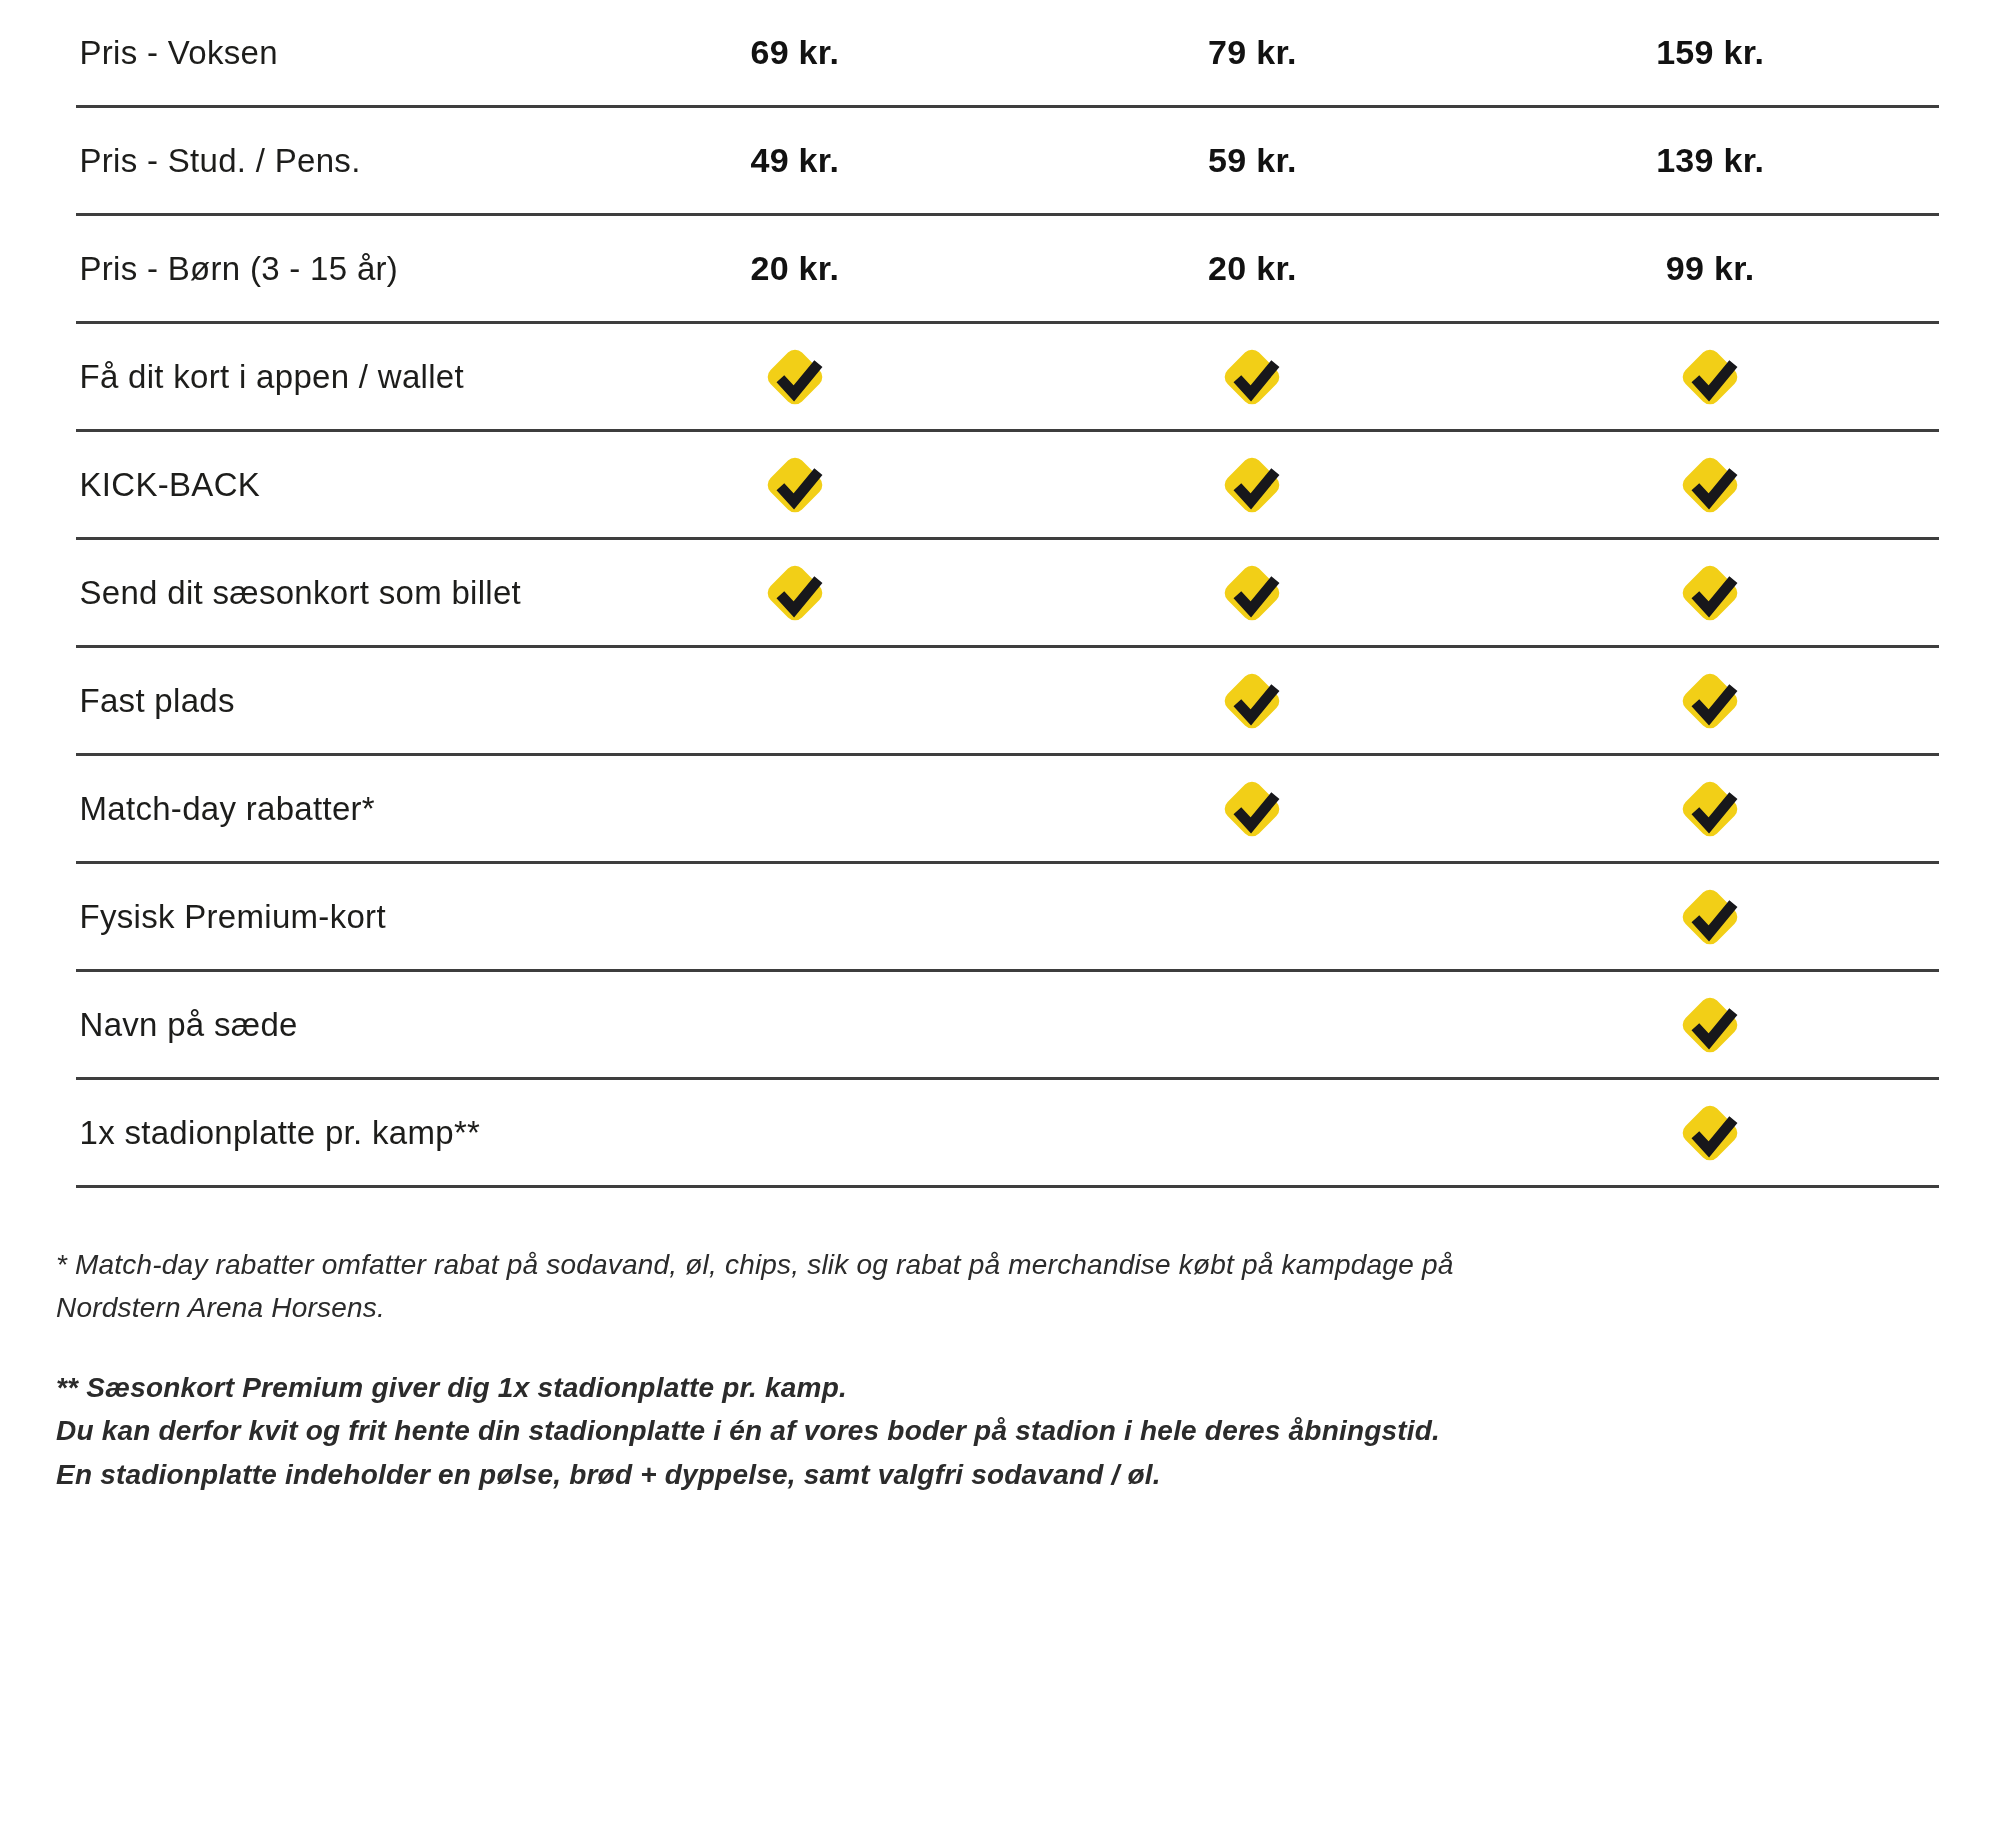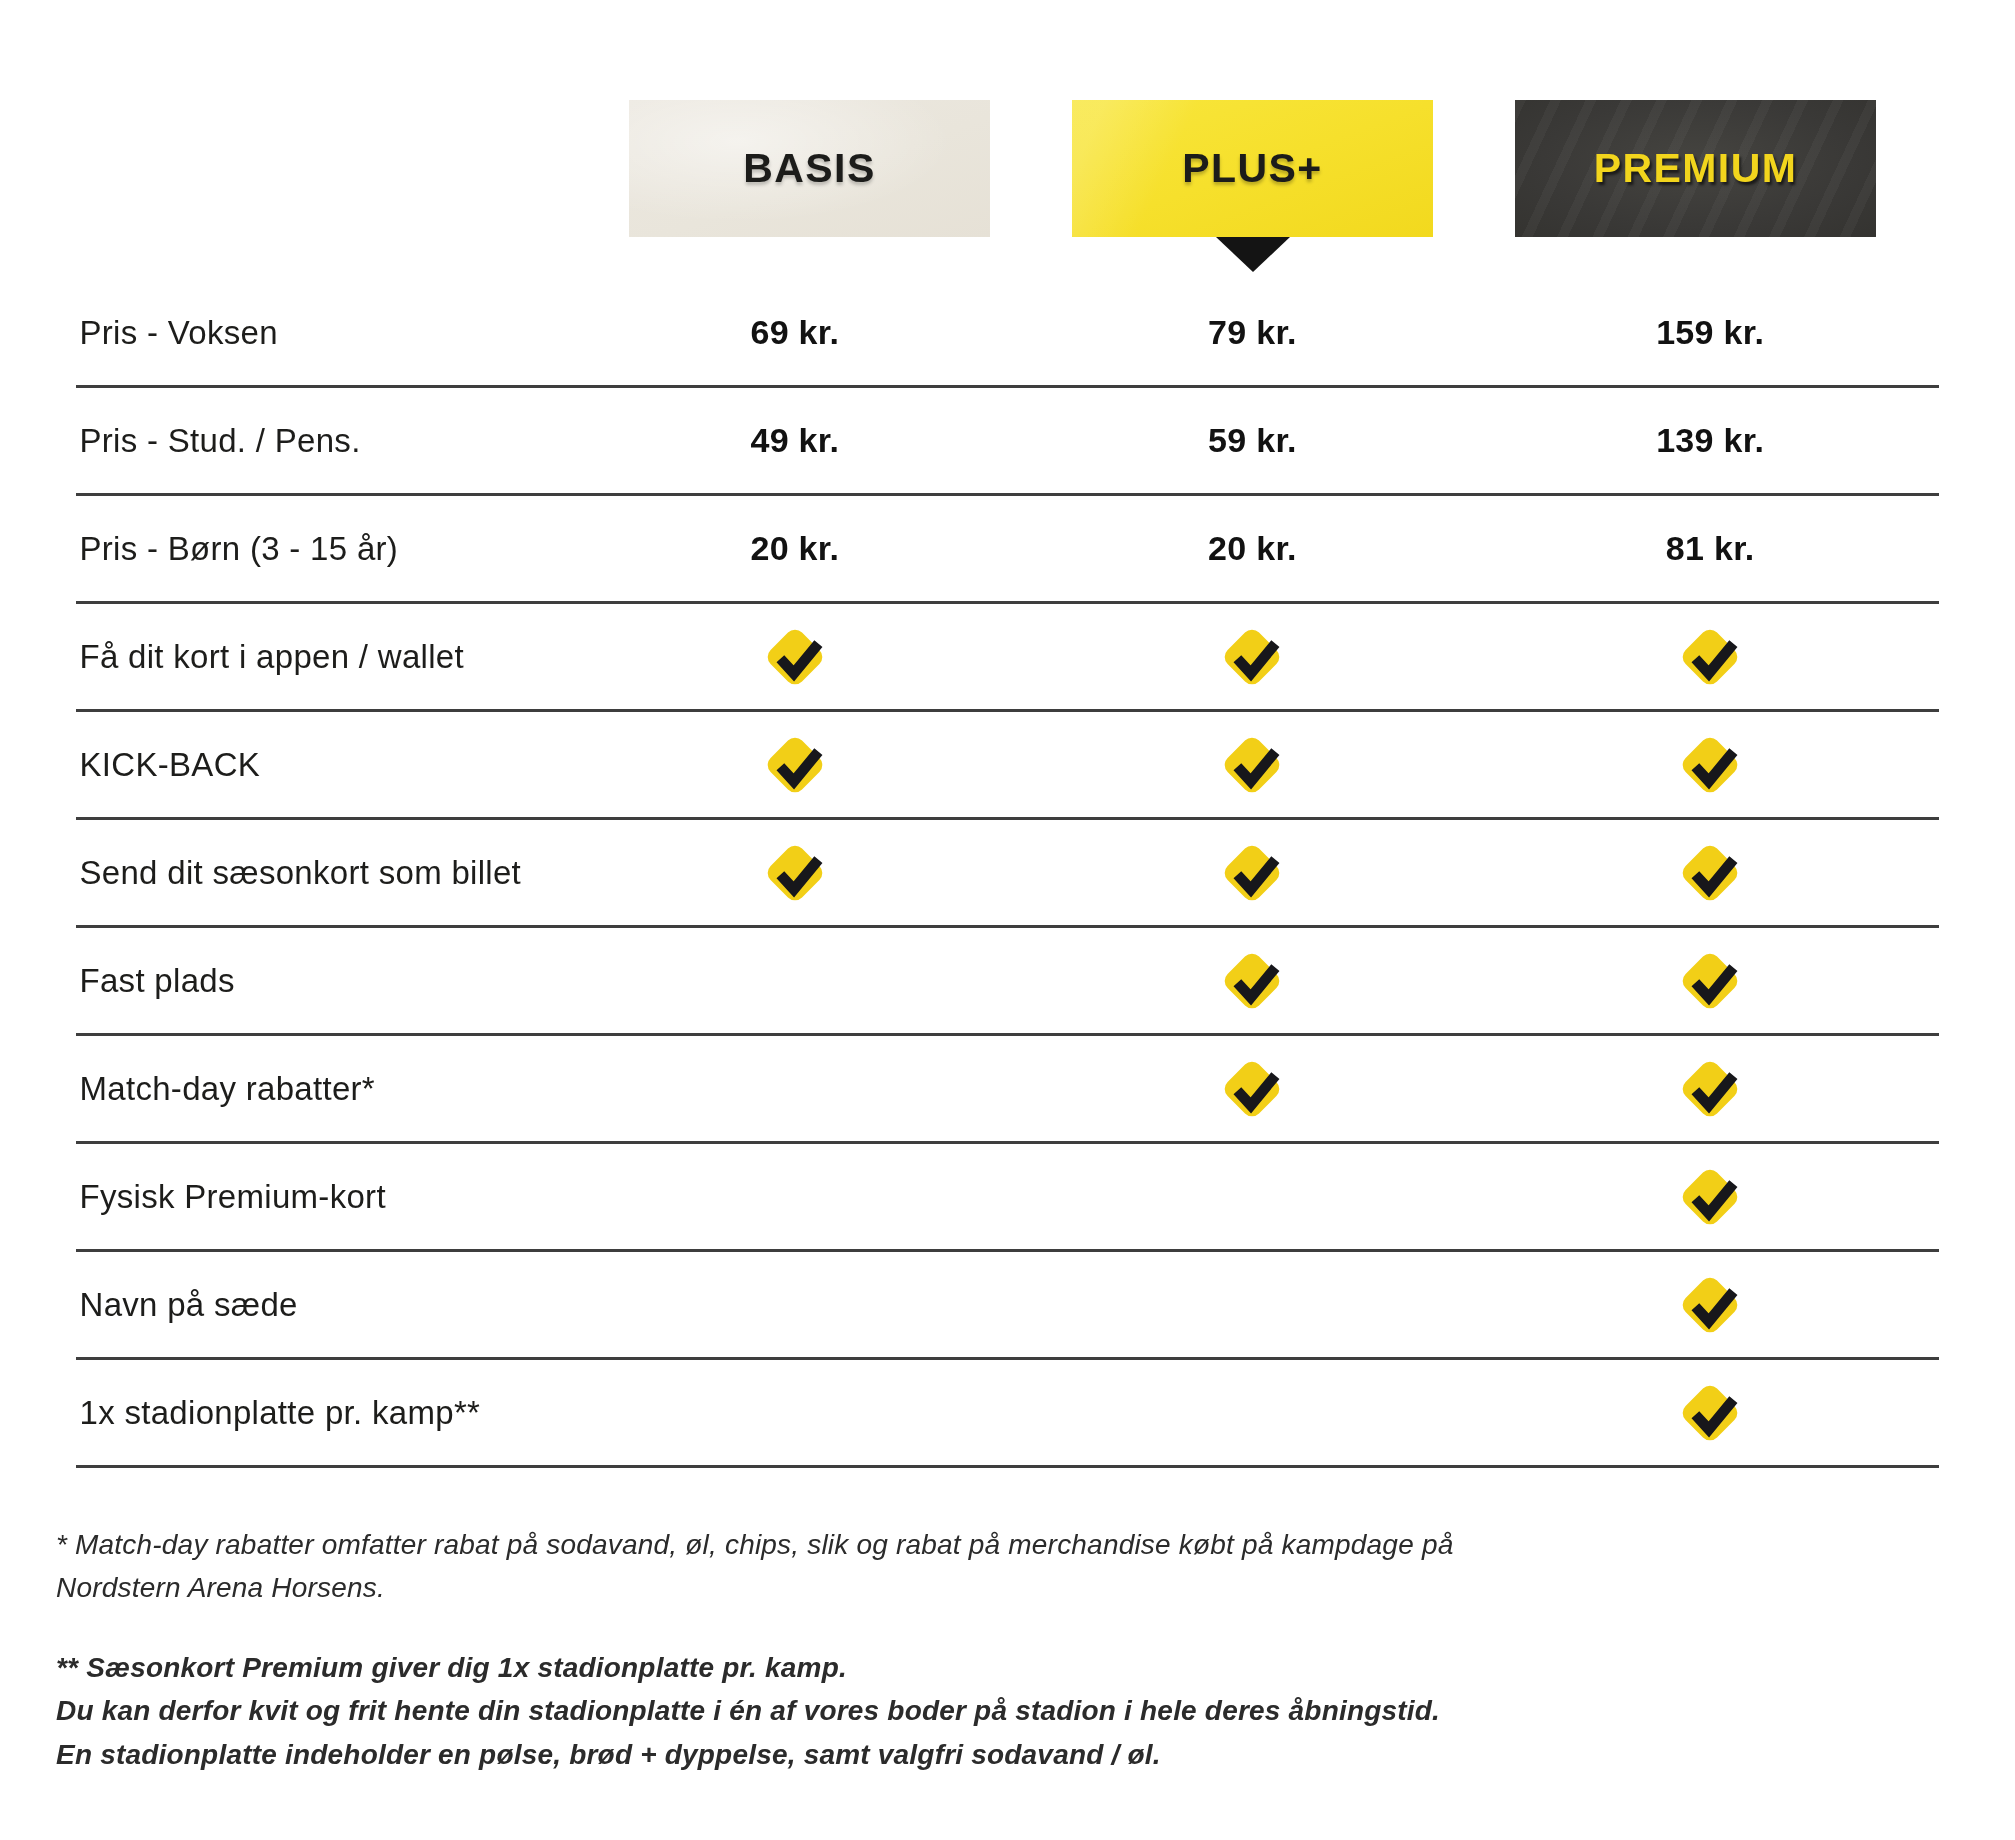--- a/index.html
+++ b/index.html
@@ -95,39 +95,20 @@
     letter-spacing:0.2px;
   }
   .footnote.first{margin-top:55px;}
   .footnote.second{margin-top:36px;font-weight:bold;}
 </style>
 </head>
 <body>
 
 <div class="page">
 
-  <div class="header-section">
-    <div class="plan-cell"></div>
-    <div class="plan-cell">
-      <div class="plan-box basis">
-        <span>BASIS</span>
-      </div>
-    </div>
-    <div class="plan-cell">
-      <div class="plan-box plus">
-        <span>PLUS+</span>
-        <div class="pointer"></div>
-      </div>
-    </div>
-    <div class="plan-cell">
-      <div class="plan-box premium">
-        <span>PREMIUM</span>
-      </div>
-    </div>
-  </div>
 
   <div class="rows">
       <div class="row">
     <div class="cell label-cell">
       <span class="row-label">Pris - Voksen</span>
     </div>
     <div class="cell value-cell">
           <span class="price">69 kr.</span>
         </div>
     <div class="cell value-cell">
@@ -155,21 +136,21 @@
     <div class="cell label-cell">
       <span class="row-label">Pris - Børn (3 - 15 år)</span>
     </div>
     <div class="cell value-cell">
           <span class="price">20 kr.</span>
         </div>
     <div class="cell value-cell">
           <span class="price">20 kr.</span>
         </div>
     <div class="cell value-cell">
-          <span class="price">81 kr.</span>
+          <span class="price">99 kr.</span>
         </div>
   </div>
       <div class="row">
     <div class="cell label-cell">
       <span class="row-label">Få dit kort i appen / wallet</span>
     </div>
     <div class="cell value-cell">
           <svg class="check-icon" viewBox="0 0 130 130" aria-hidden="true">
     <rect x="27" y="27" width="76" height="76" rx="17" transform="rotate(45 65 65)" fill="var(--check_yellow,#f2cf17)"></rect>
     <path d="M40 68 L63 93 L105 42" fill="none" stroke="#17171b" stroke-width="18"></path>

